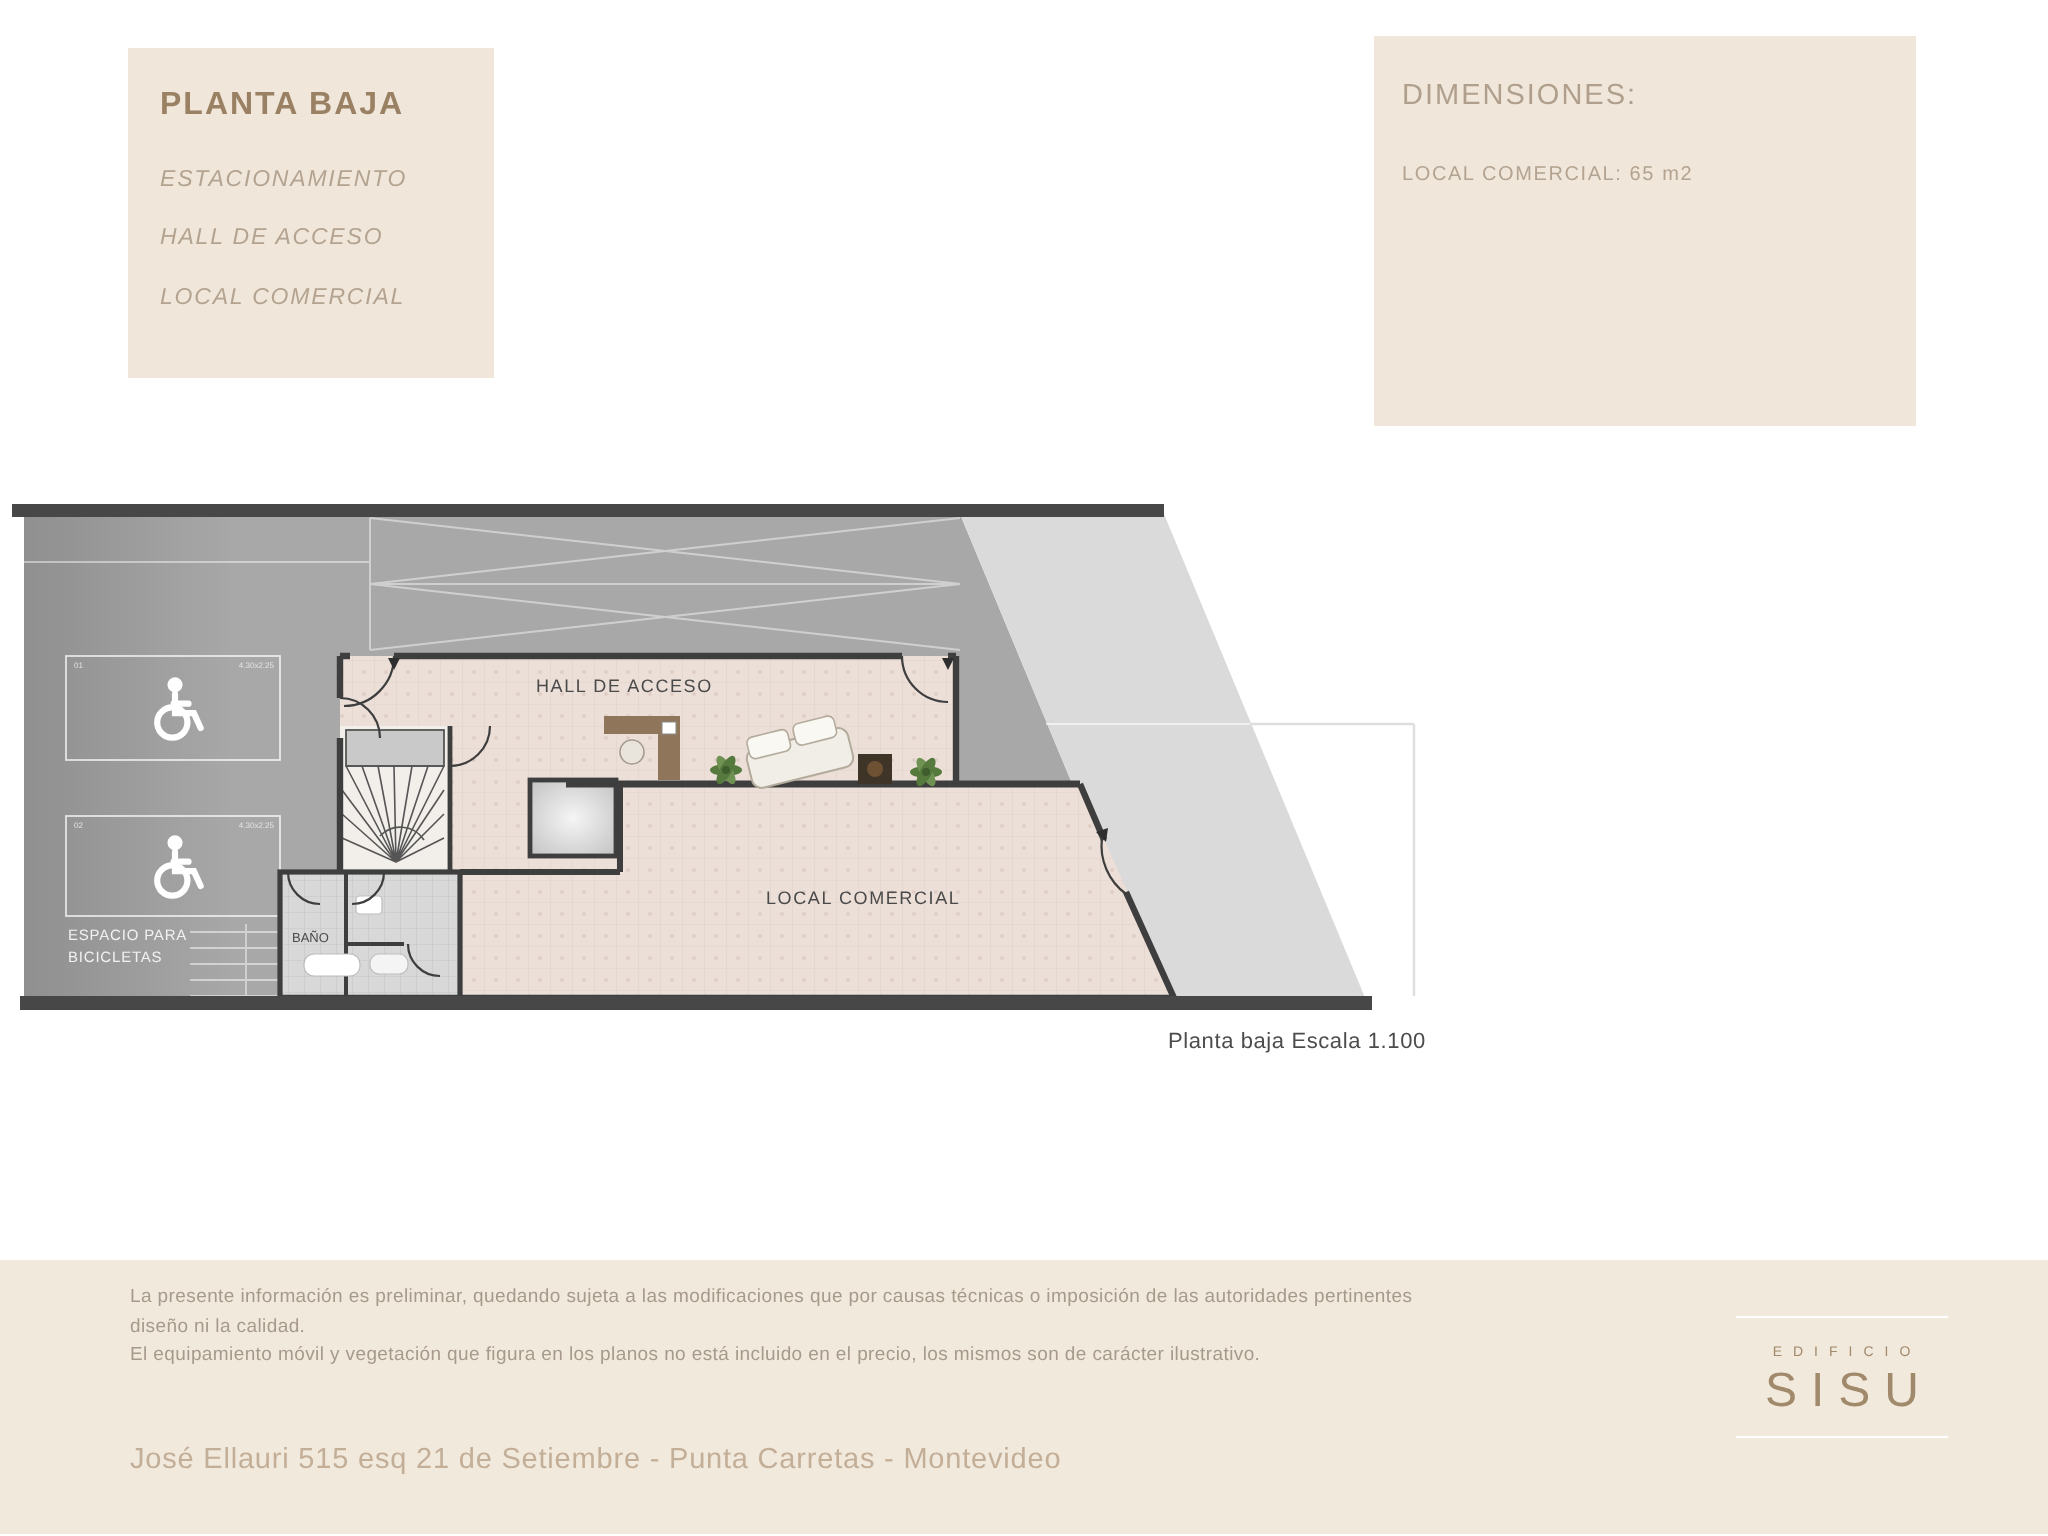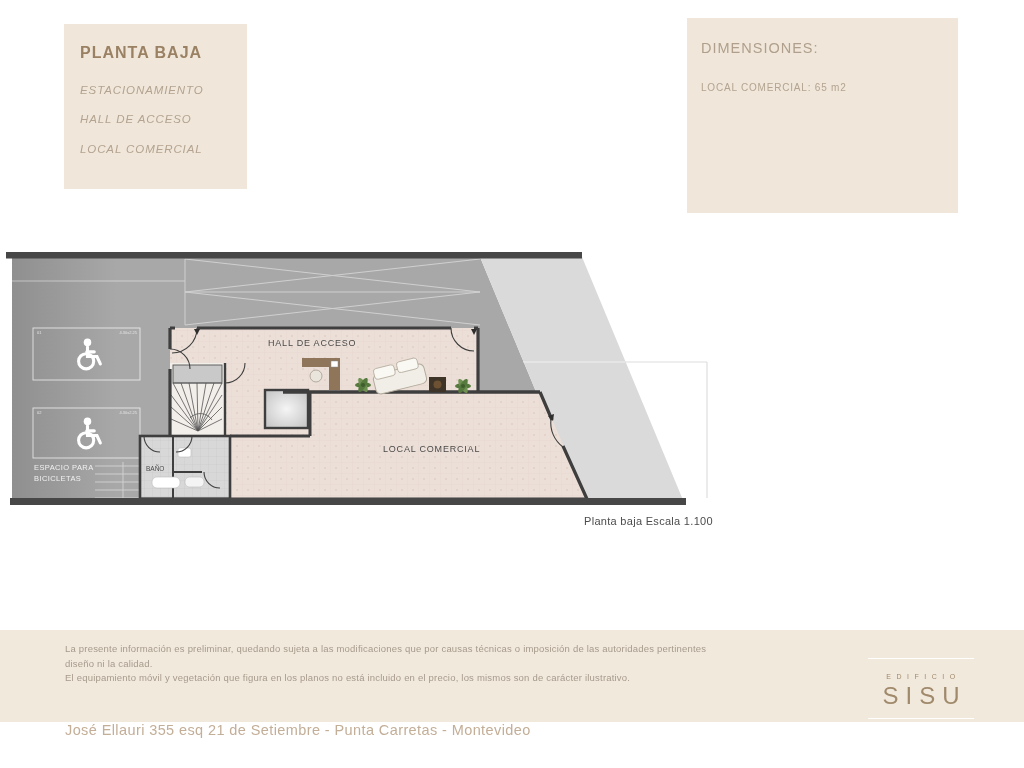--- a/index.html
+++ b/index.html
@@ -8,21 +8,21 @@
   .box{position:absolute;background:#f0e7da;}
   .box .t{position:absolute;white-space:nowrap;}
   #plan-box{left:64px;top:24px;width:183px;height:165px;}
   #plan-box .title{left:16px;top:20px;font-size:16px;font-weight:bold;letter-spacing:1px;color:#9b8164;}
   #plan-box .it{left:16px;font-size:11.5px;letter-spacing:0.9px;color:#b3a390;font-style:italic;}
   #dim-box{left:687px;top:18px;width:271px;height:195px;}
   #dim-box .title{left:14px;top:22px;font-size:14.5px;letter-spacing:1px;color:#af9f8c;}
   #dim-box .line{left:14px;top:64px;font-size:10px;letter-spacing:0.8px;color:#b3a390;}
   #plan-svg{position:absolute;left:0;top:245px;}
   #caption{position:absolute;left:584px;top:515px;font-size:11px;color:#4c4c4c;letter-spacing:0.3px;white-space:nowrap;text-align:right;}
-  #footer-band{position:absolute;left:0;top:630px;width:1024px;height:92px;background:#f2e9dd;}
+  #footer-band{position:absolute;left:0;top:630px;width:1024px;height:137px;background:#f2e9dd;}
   #disclaimer{position:absolute;left:65px;top:12px;font-size:9.5px;line-height:14.6px;
               color:#a69a8b;letter-spacing:0.2px;}
   #disclaimer div{white-space:nowrap;}
   #address{position:absolute;left:65px;top:92px;font-size:14.5px;letter-spacing:0.4px;color:#c3ae97;white-space:nowrap;}
   #logo{position:absolute;left:868px;top:28px;width:106px;text-align:center;
         border-top:1px solid rgba(255,255,255,0.95);border-bottom:1px solid rgba(255,255,255,0.95);
         padding:14px 0 8px 0;color:#a18a6c;}
   #logo .l1{font-size:7px;letter-spacing:5.5px;margin-left:5px;white-space:nowrap;}
   #logo .l2{font-size:24px;letter-spacing:7px;margin-left:7px;margin-top:2px;white-space:nowrap;}
   svg text{font-family:"Liberation Sans", sans-serif;}
@@ -200,20 +200,20 @@
   </svg>
 
   <div id="caption">Planta baja Escala 1.100</div>
 
   <div id="footer-band">
     <div id="disclaimer">
       <div>La presente información es preliminar, quedando sujeta a las modificaciones que por causas técnicas o imposición de las autoridades pertinentes</div>
       <div>diseño ni la calidad.</div>
       <div>El equipamiento móvil y vegetación que figura en los planos no está incluido en el precio, los mismos son de carácter ilustrativo.</div>
     </div>
-    <div id="address">José Ellauri 355 esq 21 de Setiembre - Punta Carretas - Montevideo</div>
+    <div id="address">José Ellauri 515 esq 21 de Setiembre - Punta Carretas - Montevideo</div>
     <div id="logo">
       <div class="l1">EDIFICIO</div>
       <div class="l2">SISU</div>
     </div>
   </div>
 
 </div>
 
 </body></html>

